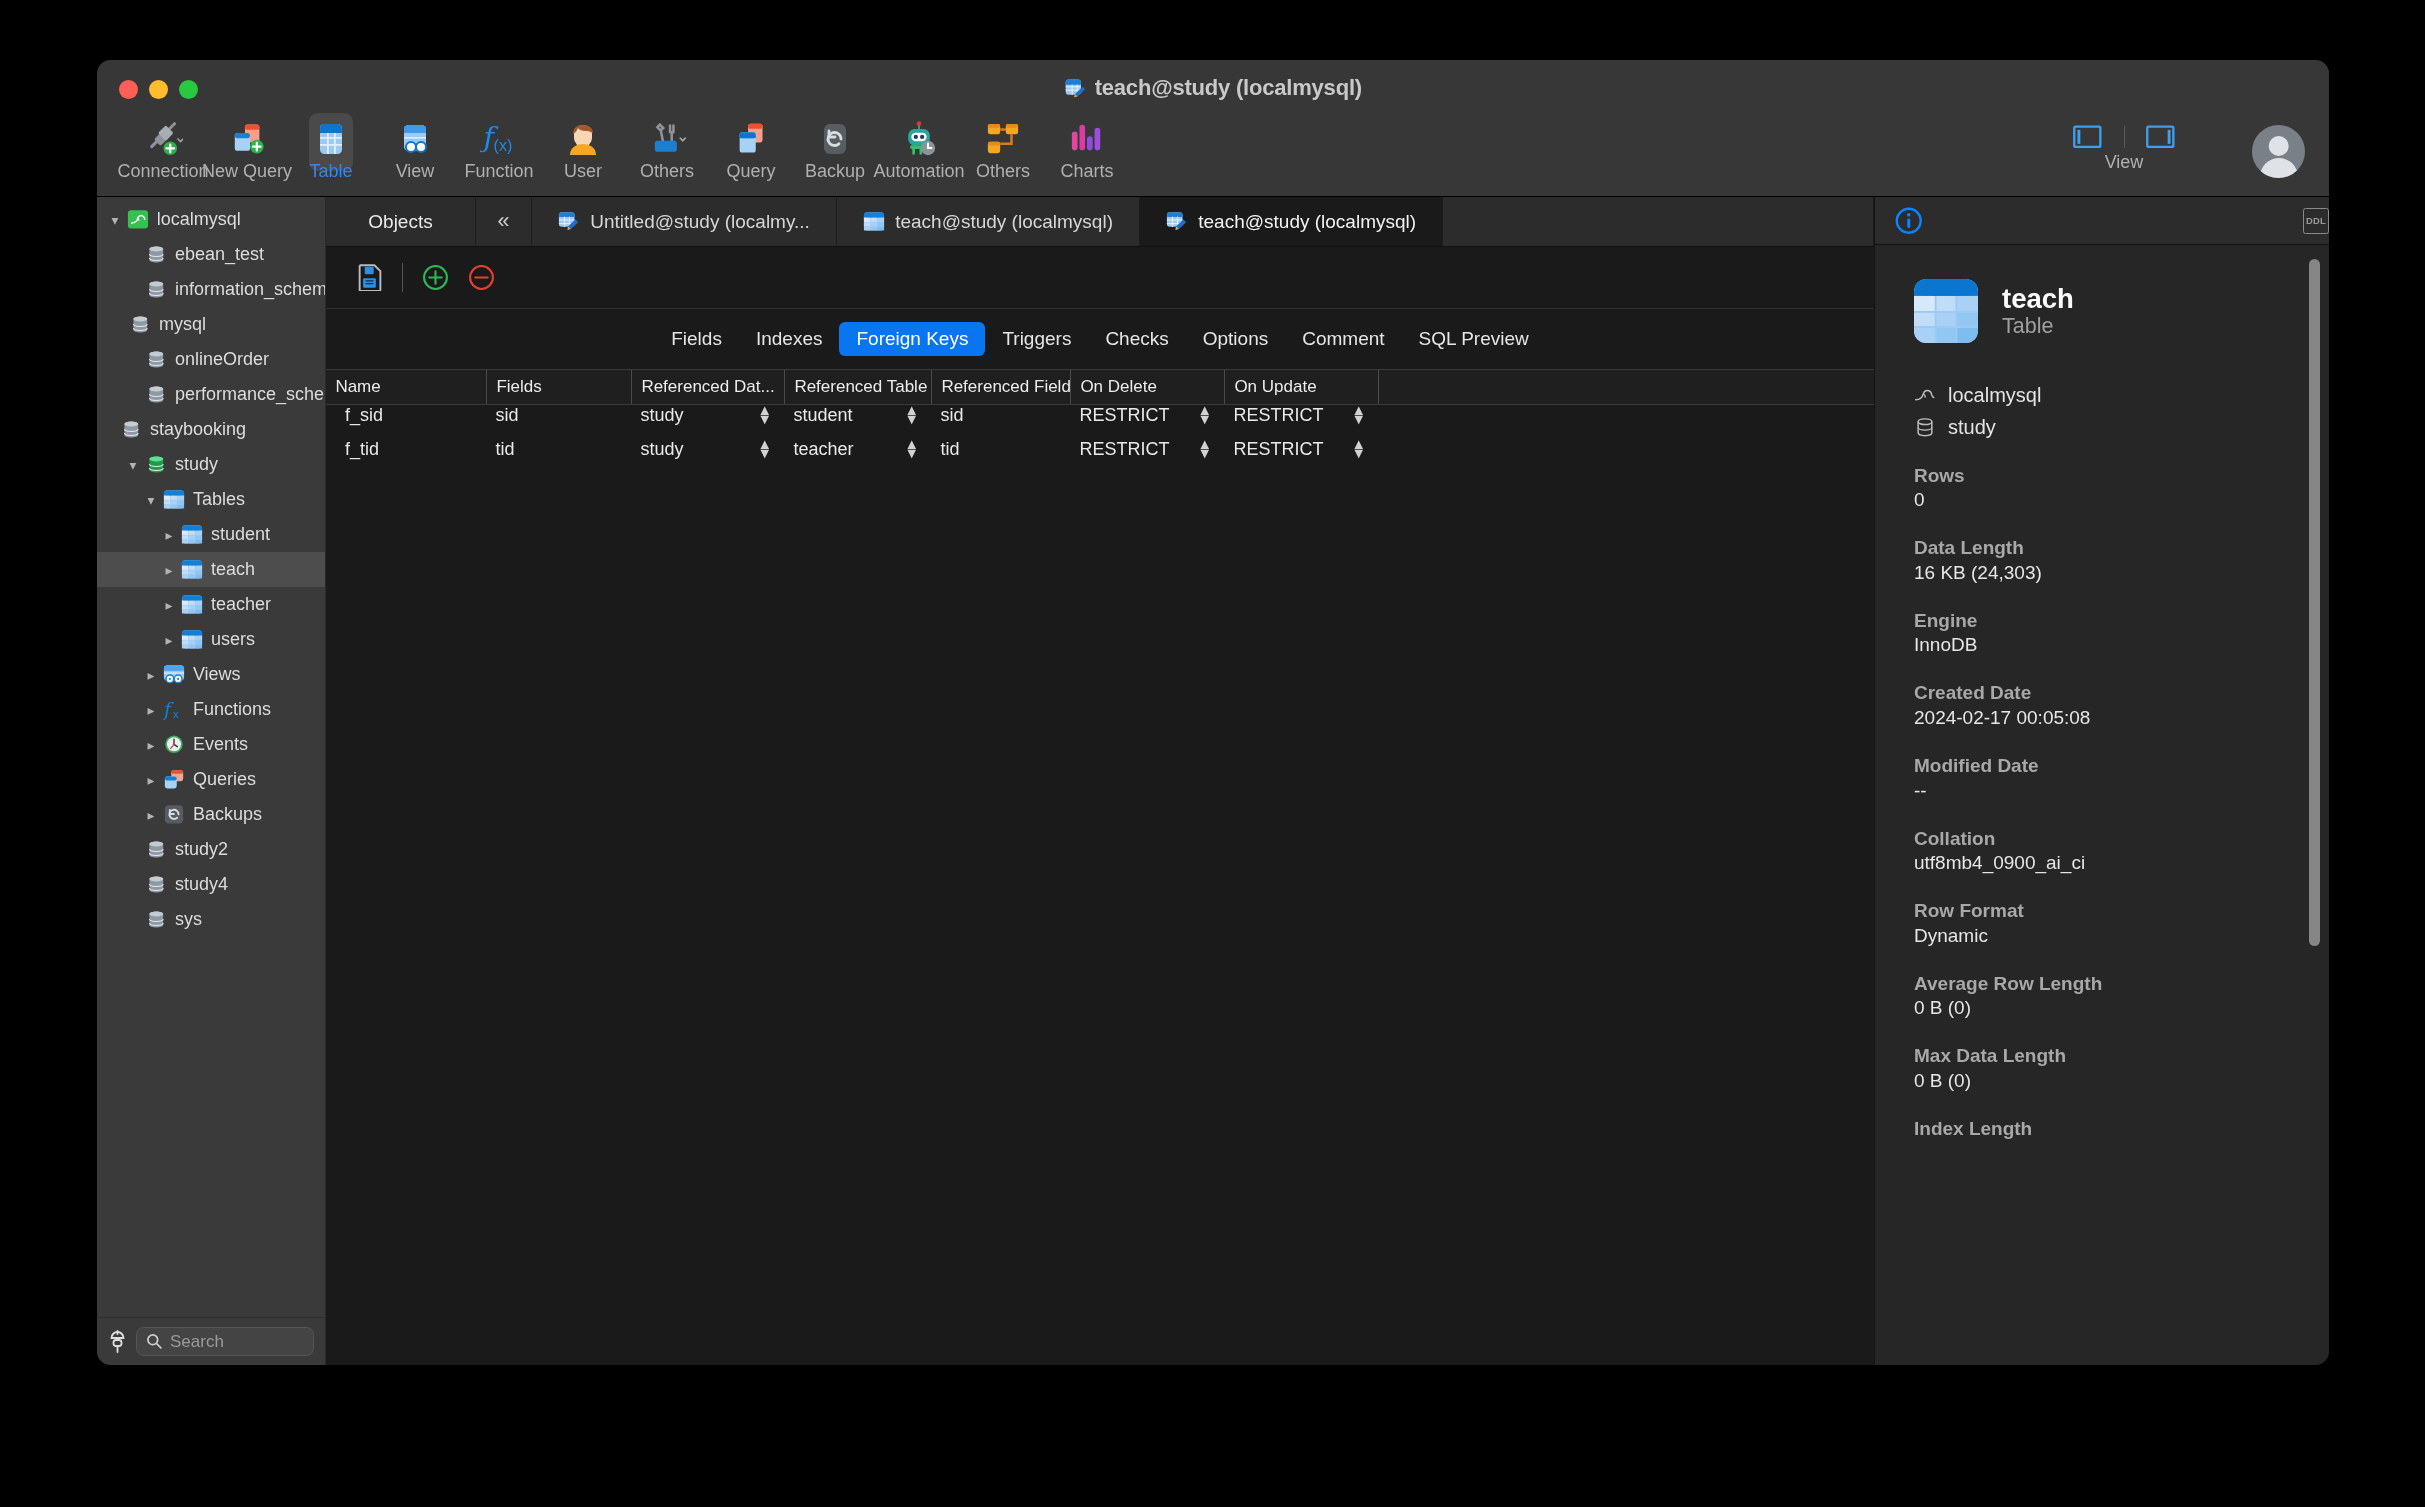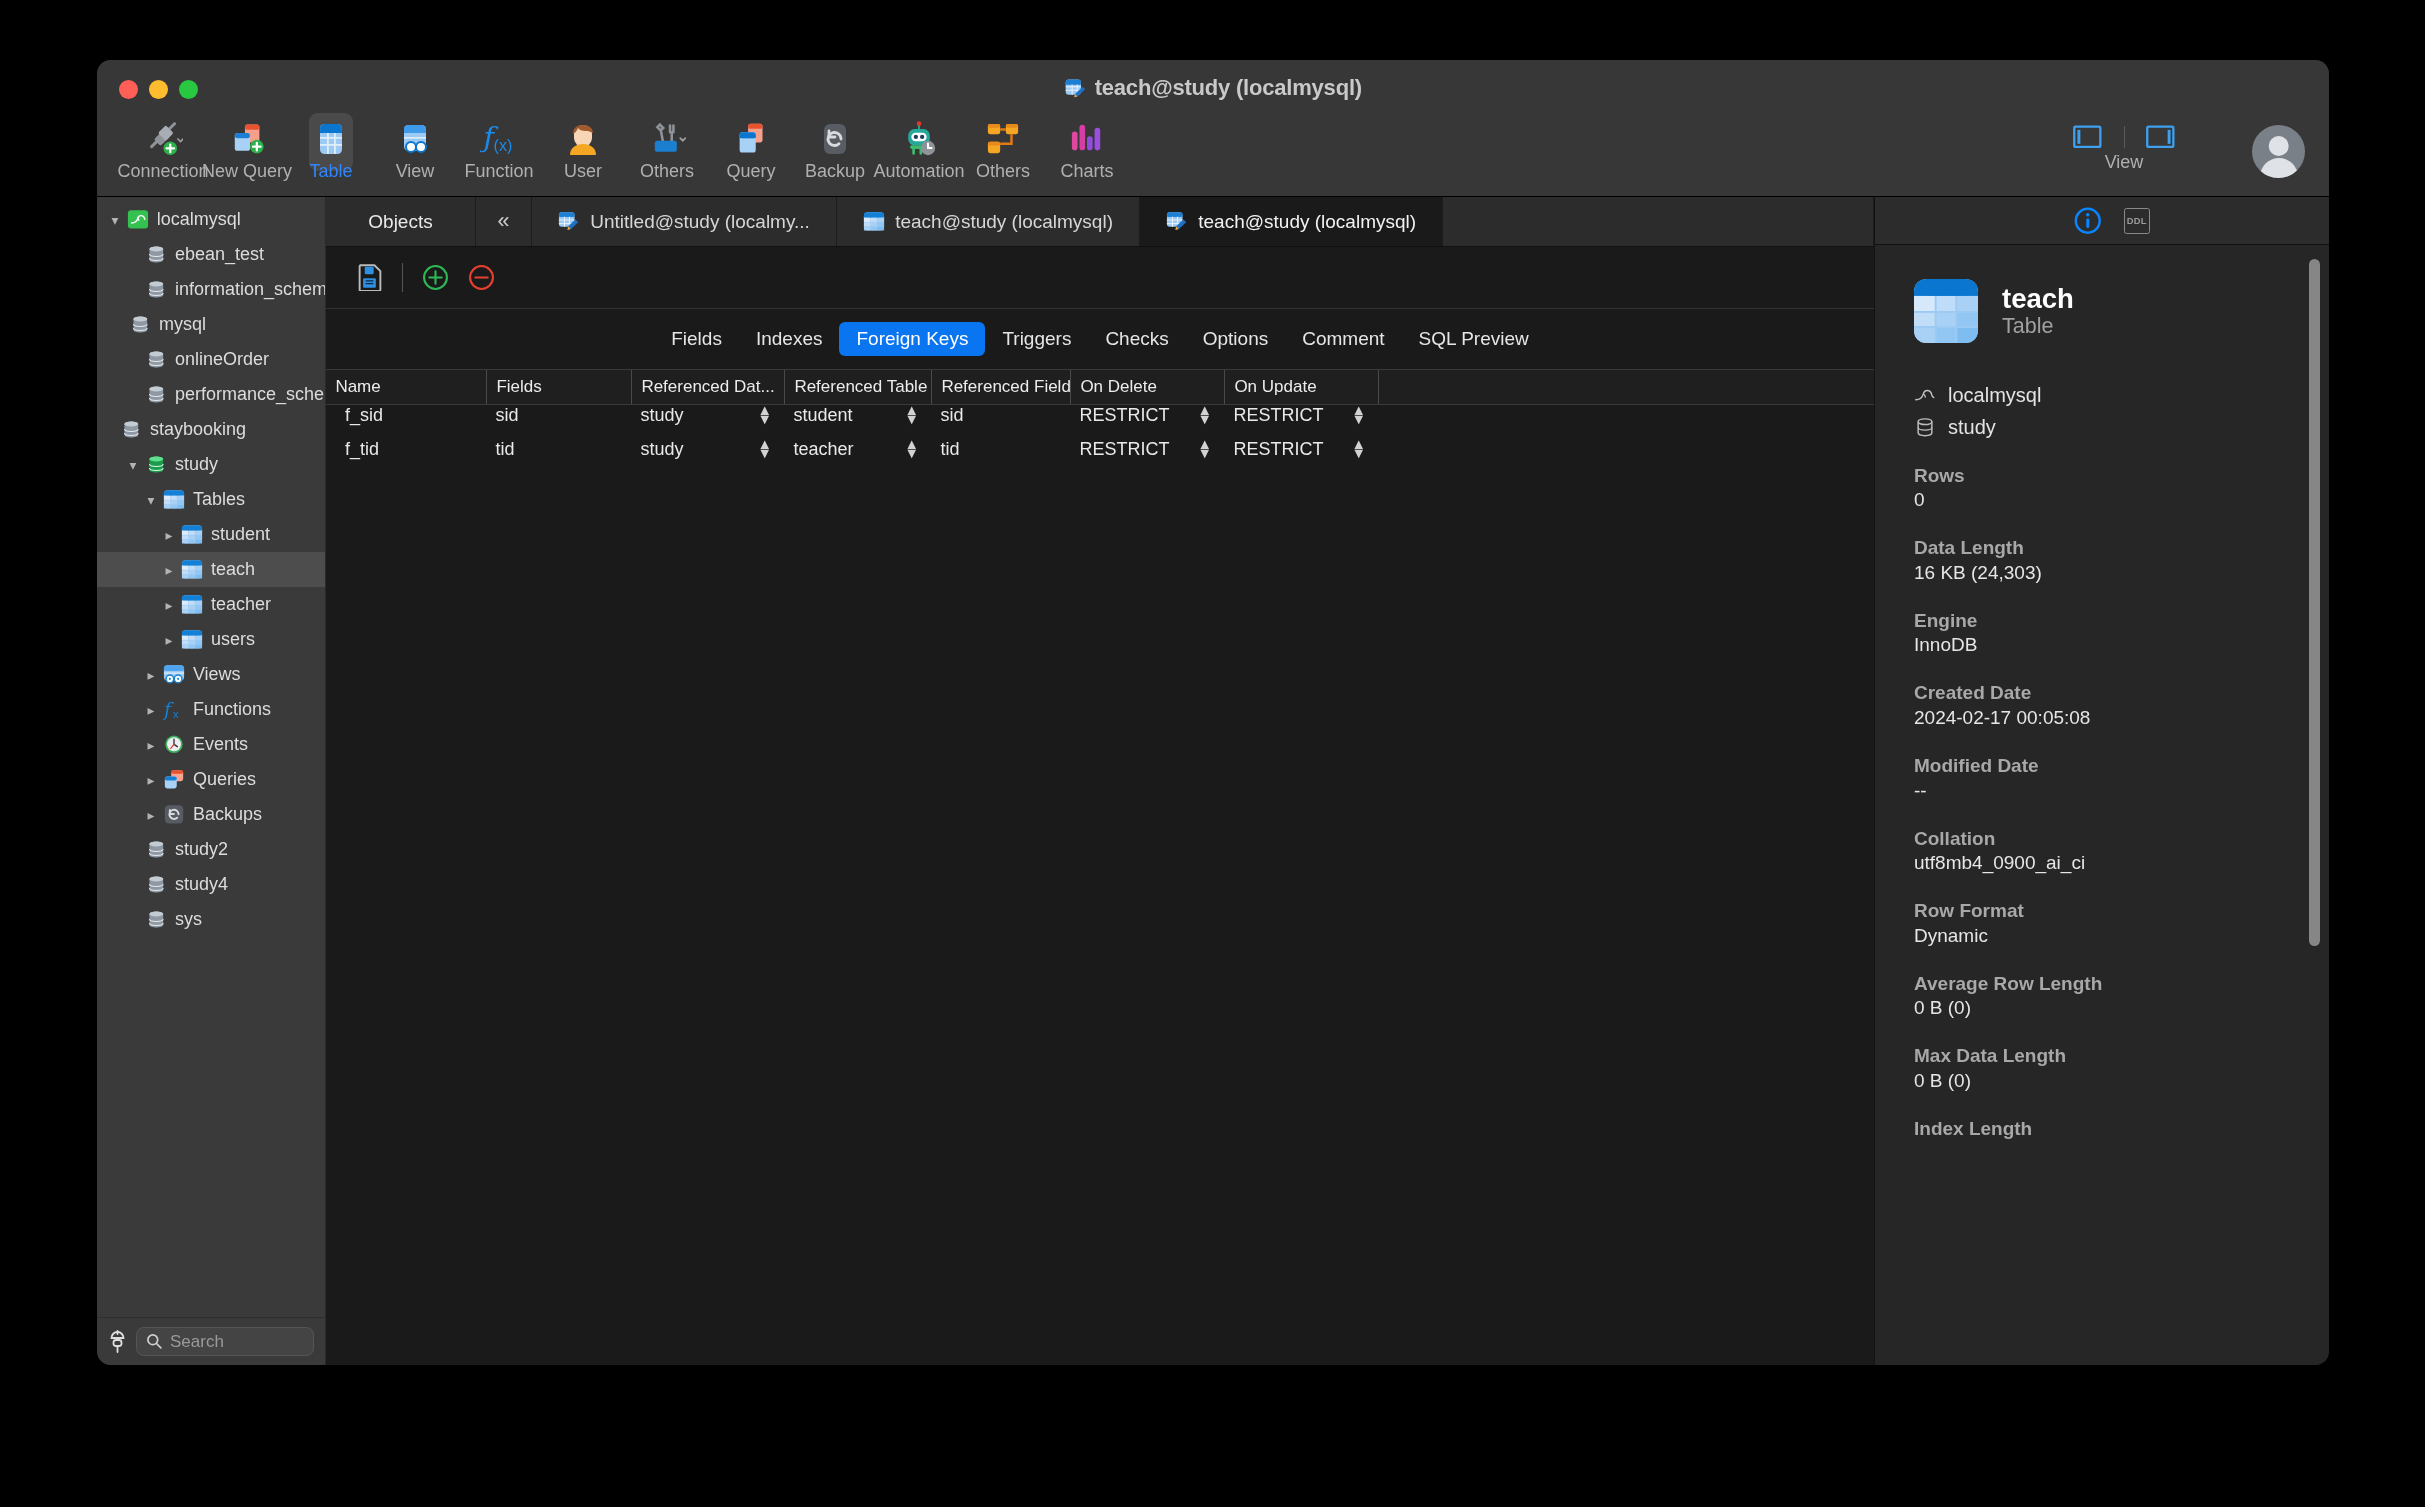--- a/index.html
+++ b/index.html
@@ -107,21 +107,21 @@
     padding-left:9.4px; white-space:nowrap; overflow:hidden; position:relative; }
   .stepper { position:absolute; right:12px; top:50%; transform:translateY(-50%);
     display:flex; flex-direction:column; align-items:center; line-height:.68;
     color:#d2d2d2; font-size:14.6px; }
   .gblank { flex:1 1 auto; }
 
   
   .rpanel { width:455px; flex:0 0 auto; background:#262626; display:flex;
     flex-direction:column; border-left:0.9px solid #131313; }
   .rhead { height:48px; background:#2c2c2c; display:flex; align-items:center;
-    justify-content:center; gap:22px; border-bottom:0.9px solid #111; flex:0 0 auto;padding-left:20px; }
+    justify-content:space-between; gap:22px; border-bottom:0.9px solid #111; flex:0 0 auto;padding-left:20px; }
   .ddlbtn { width:26px; height:26px; border:1.4px solid #8a8a8a; border-radius:2.6px;
     color:#9a9a9a; font-size:9.4px; display:flex; align-items:center;
     justify-content:center; font-weight:700; letter-spacing:0.3px; }
   .rbody { flex:1 1 auto; padding:34px 0 0 39px; position:relative; overflow:hidden; }
   .rtitlerow { display:flex; align-items:center; gap:24px; margin-bottom:41px; }
   .bigicon { width:64px; height:64px; border-radius:12px; overflow:hidden; flex:0 0 auto;}
   .rt-name { font-size:27.5px; font-weight:700; color:#fff; line-height:1.15;}
   .rt-type { font-size:21.5px; color:#a0a0a0; }
   .rmeta { display:flex; align-items:center; gap:12px; margin-bottom:8.6px;
     color:#e4e4e4; font-size:20px; }

